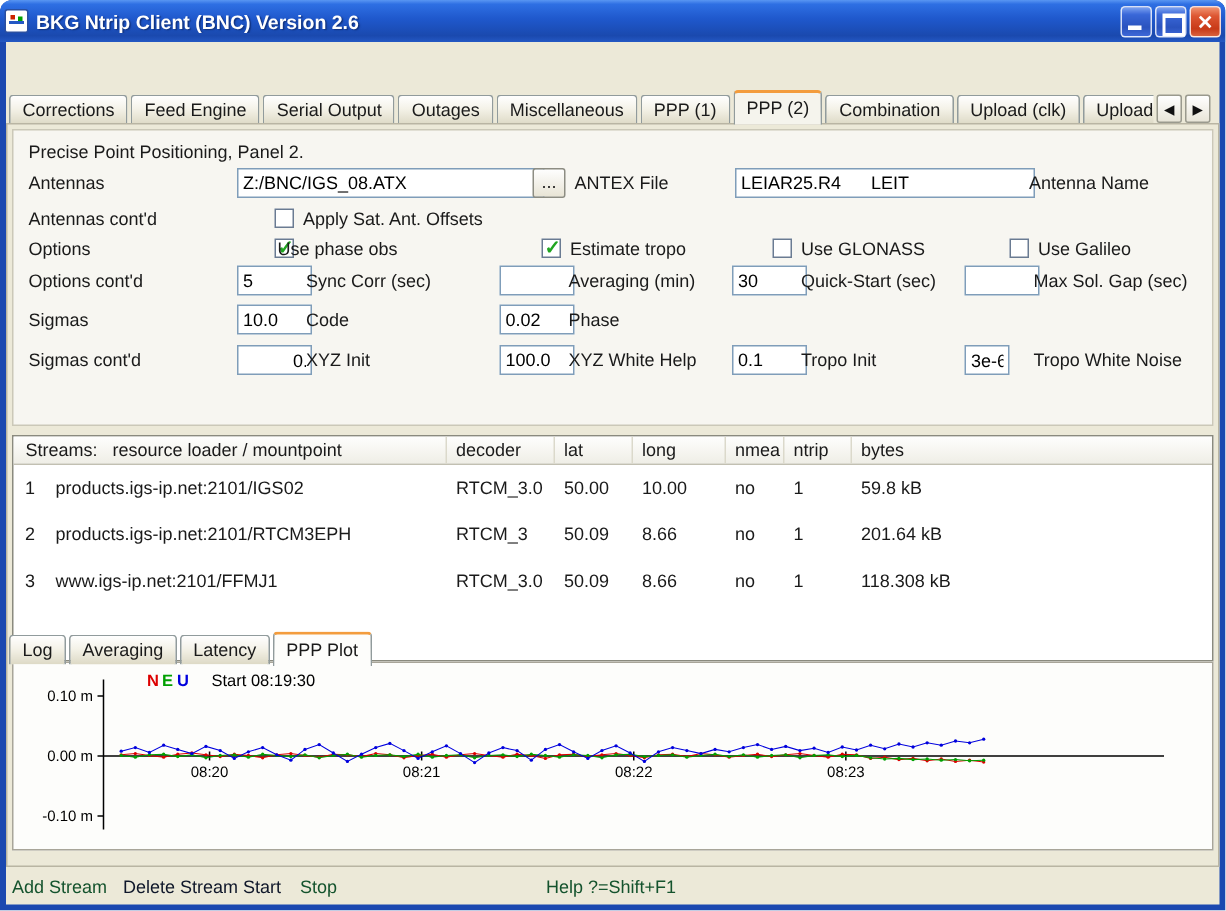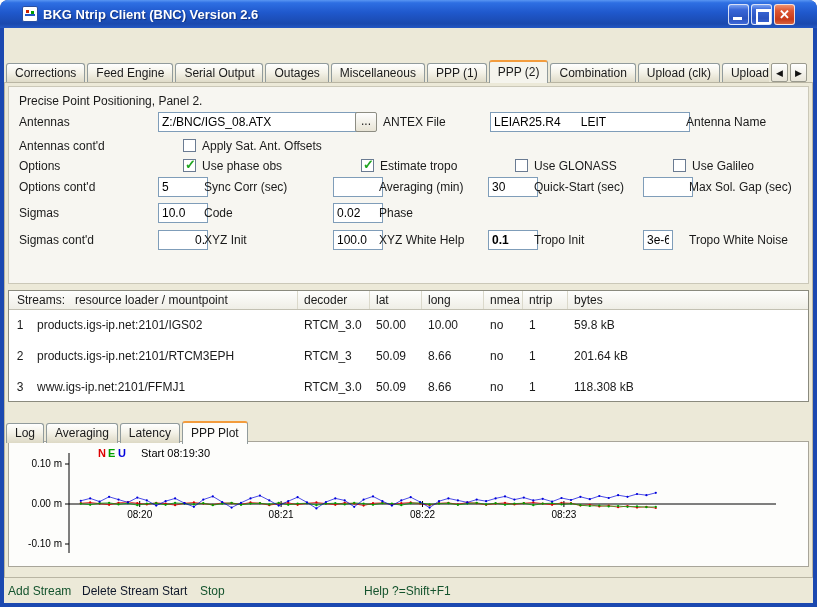--- a/index.html
+++ b/index.html
@@ -6,21 +6,21 @@
   *{box-sizing:border-box;}
   .window{
     position:relative;width:817px;height:607px;
     background:#1b48b0;border-radius:8px 8px 0 0;overflow:hidden;
     font-family:"Liberation Sans",sans-serif;font-size:12px;color:#1a1a1a;
   }
   
   .titlebar{
     position:absolute;top:0;left:0;right:0;height:28px;
     background:linear-gradient(180deg,#5996f2 0%,#2e6fe3 10%,#1f58cc 45%,#1a49ae 85%,#2458c4 100%);
-    border-radius:7px 7px 0 0;display:flex;align-items:center;padding:0 22px;
+    border-radius:7px 7px 0 0;display:flex;align-items:center;padding:0 3px;
   }
   .app-icon{width:16px;height:16px;background:#fff;border:1px solid #2a4fa0;border-radius:2px;position:relative;flex:0 0 auto;}
   .app-icon::after{content:"";position:absolute;left:2px;top:7px;width:10px;height:2px;background:#2458c4;}
   .app-icon::before{content:"";position:absolute;left:3px;top:3px;width:3px;height:3px;background:#cc2200;box-shadow:5px 1px 0 #00a000;}
   .title-text{color:#fff;font-weight:bold;font-size:13px;margin-left:5px;flex:1;
     text-shadow:1px 1px 1px #10307a;white-space:nowrap;overflow:hidden;}
   .tb-btn{width:21px;height:21px;border-radius:3px;border:1px solid rgba(255,255,255,.8);
     margin-left:2px;position:relative;flex:0 0 auto;}
   .btn-blue{background:linear-gradient(180deg,#7ba1f0 0%,#3967d8 25%,#2a53be 70%,#3e68d8 100%);}
   .btn-min::after{content:"";position:absolute;left:4px;bottom:4px;width:9px;height:3px;background:#fff;}
@@ -48,21 +48,21 @@
   .panel-desc{position:absolute;left:10px;top:7px;}
   .form-row{position:absolute;left:0;right:0;height:20px;}
   .flabel{position:absolute;line-height:20px;white-space:nowrap;}
   .tinput{position:absolute;height:20px;border:1px solid #7f9db9;background:#fff;
     font:12px "Liberation Sans",sans-serif;padding:0 3px;margin-left:12px;}
   .checkbox{position:absolute;width:13px;height:13px;top:3px;background:#fff;border:1px solid #6a7b92;}
   .checkbox.checked::after{content:"\2713";position:absolute;left:1px;top:-3px;font-size:13px;font-weight:bold;color:#21a521;}
   .browse-btn{position:absolute;width:22px;height:20px;text-align:center;line-height:17px;
     background:linear-gradient(180deg,#fefefe,#e8e4d5);border:1px solid #8d8d83;border-radius:2px;}
   
-  .streams{position:absolute;top:262px;left:4px;right:4px;height:112px;background:#fff;border:1px solid #8a8a7e;overflow:hidden;}
+  .streams{position:absolute;top:262px;left:4px;right:4px;height:151px;background:#fff;border:1px solid #8a8a7e;overflow:hidden;}
   .thead,.trow{display:grid;grid-template-columns:22px 267px 72px 52px 62px 39px 45px 1fr;}
   .thead{height:19px;background:linear-gradient(180deg,#fefefd,#efeee6);border-bottom:1px solid #c2c0b2;}
   .th{line-height:18px;padding-left:6px;border-right:1px solid #dbd9cb;white-space:pre;overflow:hidden;}
   .th.span2{grid-column:1/3;padding-left:8px;}
   .trow{height:31px;}
   .td{line-height:31px;padding-left:6px;white-space:nowrap;overflow:hidden;}
   .td.num{text-align:center;padding-left:0;}
   
   .btabs{position:absolute;top:391px;left:2px;height:24px;display:flex;align-items:flex-end;z-index:2;}
   .tab.active-plot{height:23px;line-height:20px;background:#fdfdfb;border-top:2px solid #f39c3d;margin-bottom:-1px;z-index:3;}
@@ -122,21 +122,21 @@
 
       <div class="form-row" style="top:49px;">
         <span class="flabel" style="left:10px;">Antennas cont'd</span>
         <span class="checkbox" style="left:174px;"></span>
         <span class="flabel" style="left:193px;">Apply Sat. Ant. Offsets</span>
       </div>
 
       <div class="form-row" style="top:69px;">
         <span class="flabel" style="left:10px;">Options</span>
         <span class="checkbox checked" style="left:174px;"></span>
-        <span class="flabel" style="left:193px;text-align:right;">Use phase obs</span>
+        <span class="flabel" style="left:176px;text-align:right;">Use phase obs</span>
         <span class="checkbox checked" style="left:352px;"></span>
         <span class="flabel" style="left:371px;">Estimate tropo</span>
         <span class="checkbox" style="left:506px;"></span>
         <span class="flabel" style="left:525px;">Use GLONASS</span>
         <span class="checkbox" style="left:664px;"></span>
         <span class="flabel" style="left:683px;">Use Galileo</span>
       </div>
 
       <div class="form-row" style="top:90px;">
         <span class="flabel" style="left:10px;">Options cont'd</span>
@@ -157,21 +157,21 @@
         <input class="tinput" style="left: 312px; width: 50px;" value="0.02">
         <span class="flabel" style="left:370px;">Phase</span>
       </div>
 
       <div class="form-row" style="top:143px;">
         <span class="flabel" style="left:10px;">Sigmas cont'd</span>
         <input class="tinput" style="left: 137px; width: 50px; padding-left: 36px;" value="0.01">
         <span class="flabel" style="left:195px;">XYZ Init</span>
         <input class="tinput" style="left: 312px; width: 50px;" value="100.0">
         <span class="flabel" style="left:370px;">XYZ White Help</span>
-        <input class="tinput" style="left: 467px; width: 50px; font-weight: bold;" value="0.1">
+        <input class="tinput" style="left: 467px; width: 50px;" value="0.1">
         <span class="flabel" style="left:525px;">Tropo Init</span>
         <input class="tinput" style="left: 622px; width: 30px;" value="3e-6">
         <span class="flabel" style="left:680px;">Tropo White Noise</span>
       </div>
     </div>
 
     <div class="streams">
       <div class="thead">
         <span class="th span2">Streams:   resource loader / mountpoint</span>
         <span class="th">decoder</span>

